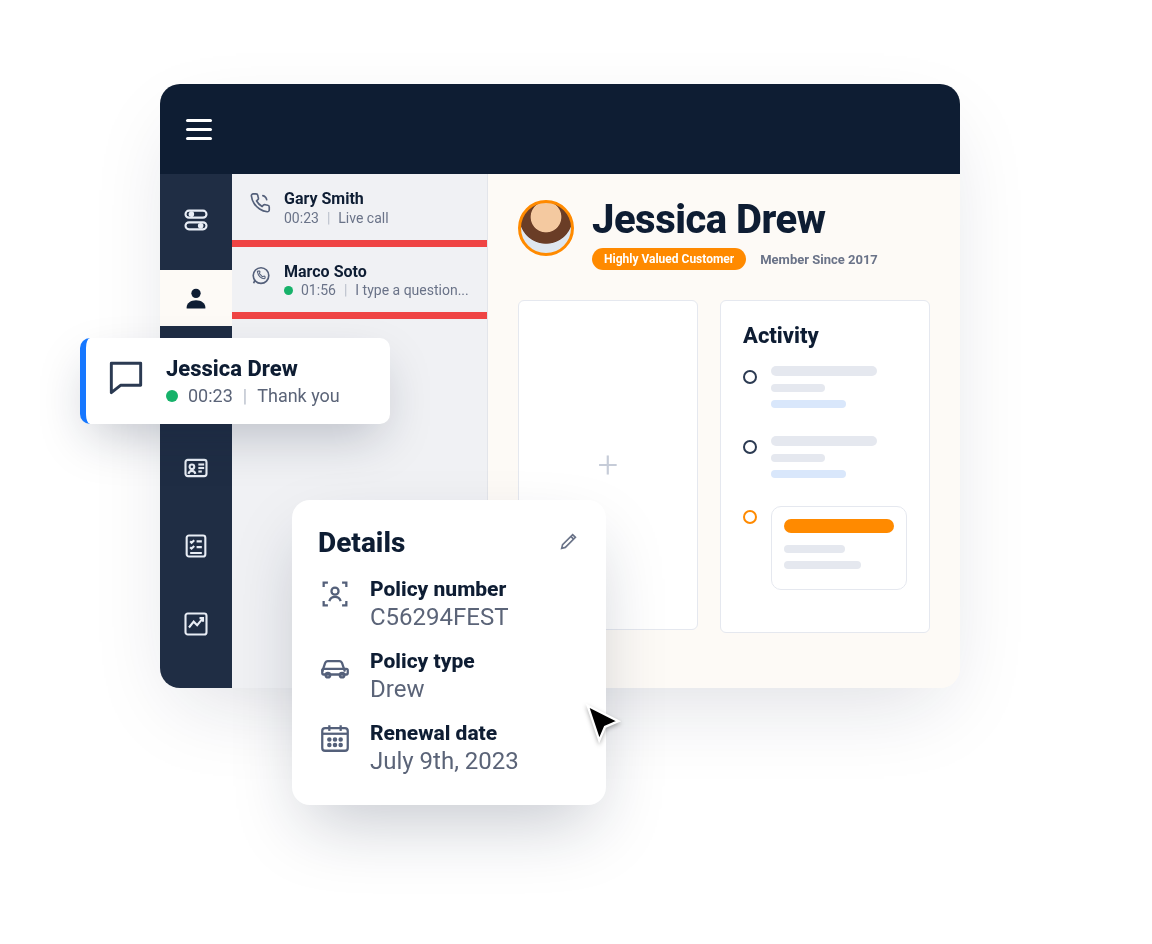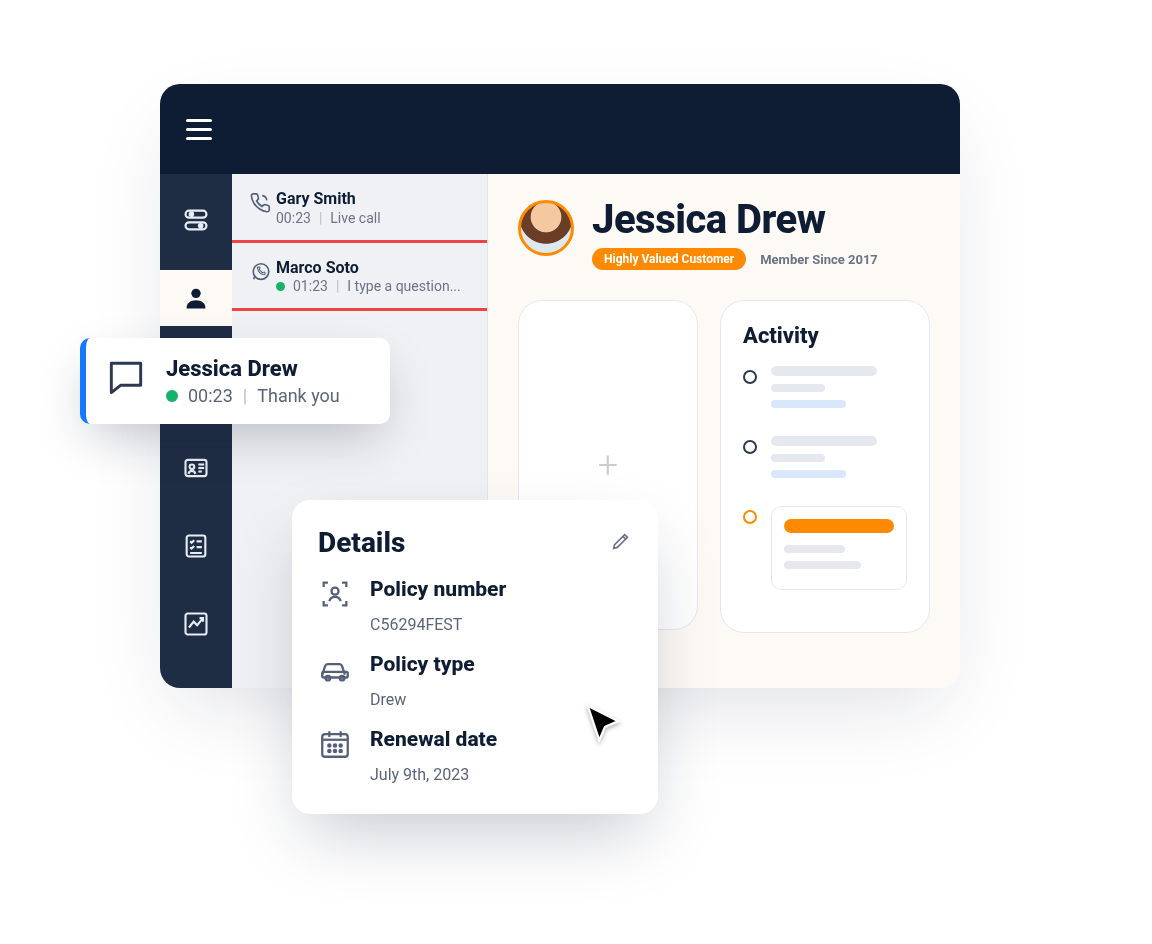--- a/index.html
+++ b/index.html
@@ -63,23 +63,23 @@
   .side-ico svg { width:28px; height:28px; }
 
   .convo-list {
     width: 300px;
     background:#f0f1f4;
     border-right:1px solid #e3e5ea;
   }
   .convo {
     display:flex;
     align-items:flex-start;
-    gap:4px;
+    gap:12px;
     padding:16px 18px 14px 18px;
-    border-bottom:3px solid #ef4444;
+    border-bottom:7px solid #ef4444;
   }
   .convo .cicon { width:22px; height:22px; color:#54607a; flex-shrink:0; margin-top:2px; }
   .convo .cicon svg { width:22px; height:22px; }
   .convo .cbody { flex:1; min-width:0; }
   .convo .cname { font-weight:700; color:#0e1d33; font-size:16px; line-height:1.1; }
   .convo .cmeta { font-size:14px; color:#6a7388; margin-top:2px; display:flex; align-items:center; gap:8px; white-space:nowrap; overflow:hidden; text-overflow:ellipsis;}
   .convo .dot { width:9px; height:9px; border-radius:50%; background:#17b26a; display:inline-block; }
   .convo .sep { color:#b7bdca; }
 
   .main {
@@ -100,21 +100,21 @@
   .badge {
     background:#ff8a00; color:#fff; font-weight:700; font-size:12px;
     padding:4px 12px; border-radius:999px;
   }
   .member { font-weight:700; font-size:13px; color:#6a7388; }
 
   .panels { display:flex; gap:22px; margin-top:30px; }
   .panel {
     background:#ffffff;
     border:1px solid #e5e8ef;
-    border-radius:24px;
+    border-radius:6px;
   }
   .panel.add {
     width: 180px; height: 330px;
     display:flex; align-items:center; justify-content:center;
     color:#c6ccd8; font-size:36px; font-weight:300;
   }
   .panel.activity {
     flex:1; padding:22px 22px;
   }
   .panel.activity h3 {
@@ -154,36 +154,36 @@
   .float-convo .chat-ico svg{ width:48px; height:44px; }
   .float-convo .fname { font-size:22px; font-weight:800; color:#0e1d33; }
   .float-convo .fmeta { font-size:18px; color:#5b6478; margin-top:4px; display:flex; align-items:center; gap:10px;}
   .float-convo .dot { width:12px; height:12px; border-radius:50%; background:#17b26a; display:inline-block; }
 
   
   .details-card {
     position:absolute;
     left: 292px;
     top: 500px;
-    width: 366px;
+    width: 314px;
     background:#ffffff;
     border-radius:18px;
     box-shadow: 0 30px 70px -15px rgba(20,30,60,0.25);
     padding:26px 26px 30px 26px;
     z-index:6;
   }
   .details-head { display:flex; align-items:center; justify-content:space-between; margin-bottom:16px;}
   .details-head h2 { font-size:28px; font-weight:800; color:#0e1d33; }
   .edit-ico { color:#6a7388; }
   .edit-ico svg{ width:22px; height:22px; }
   .drow { display:flex; gap:18px; align-items:flex-start; margin-top:18px; }
   .drow .dicon { width:34px; height:34px; color:#54607a; flex-shrink:0; }
   .drow .dicon svg{ width:34px; height:34px; }
   .drow .dlabel { font-size:21px; font-weight:800; color:#0e1d33; line-height:1.15; }
-  .drow .dval { font-size:16px; color:#5b6478; margin-top:14px; }
+  .drow .dval { font-size:24px; color:#5b6478; margin-top:2px; }
 
   
   .cursor {
     position:absolute;
     left: 582px;
     top: 702px;
     width:46px; height:46px;
     z-index:10;
   }
   .cursor svg { width:46px; height:46px; filter: drop-shadow(0 2px 2px rgba(0,0,0,.3)); }
@@ -272,21 +272,21 @@
           <svg viewBox="0 0 24 24" fill="none" stroke="currentColor" stroke-width="1.8">
             <circle cx="12" cy="11.5" r="8.5"></circle>
             <path d="M4 20l1.3-3.6"></path>
             <path d="M8.5 8.5c0 3 4 6.5 7 6.5.6 0 1-.4 1-1l-.2-1.3c-.1-.4-.5-.6-.9-.5l-1.6.4c-.3.1-.6 0-.8-.3-.6-.8-1.5-1.7-2.3-2.3-.3-.2-.4-.5-.3-.8l.4-1.6c.1-.4-.1-.8-.5-.9L9 6.5c-.6 0-1 .4-1 1z" stroke-width="1.2"></path>
           </svg>
         </div>
         <div class="cbody">
           <div class="cname">Marco Soto</div>
           <div class="cmeta">
             <span class="dot"></span>
-            <span>01:23</span>
+            <span>01:56</span>
             <span class="sep">|</span>
             <span>I type a question...</span>
           </div>
         </div>
       </div>
     </div>
 
     <div class="main">
       <div class="profile-head">
         <div class="avatar"></div>

